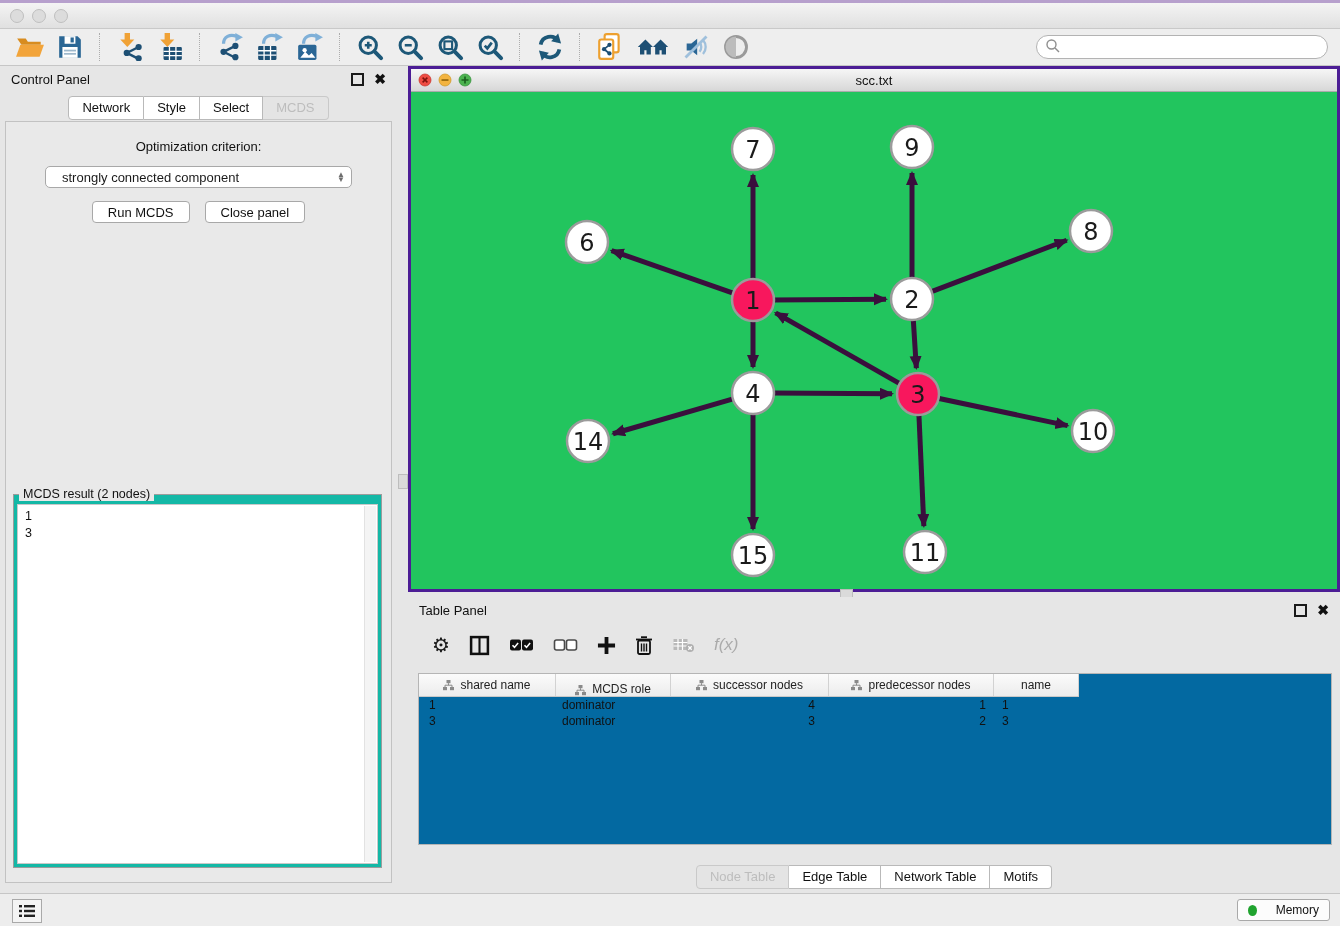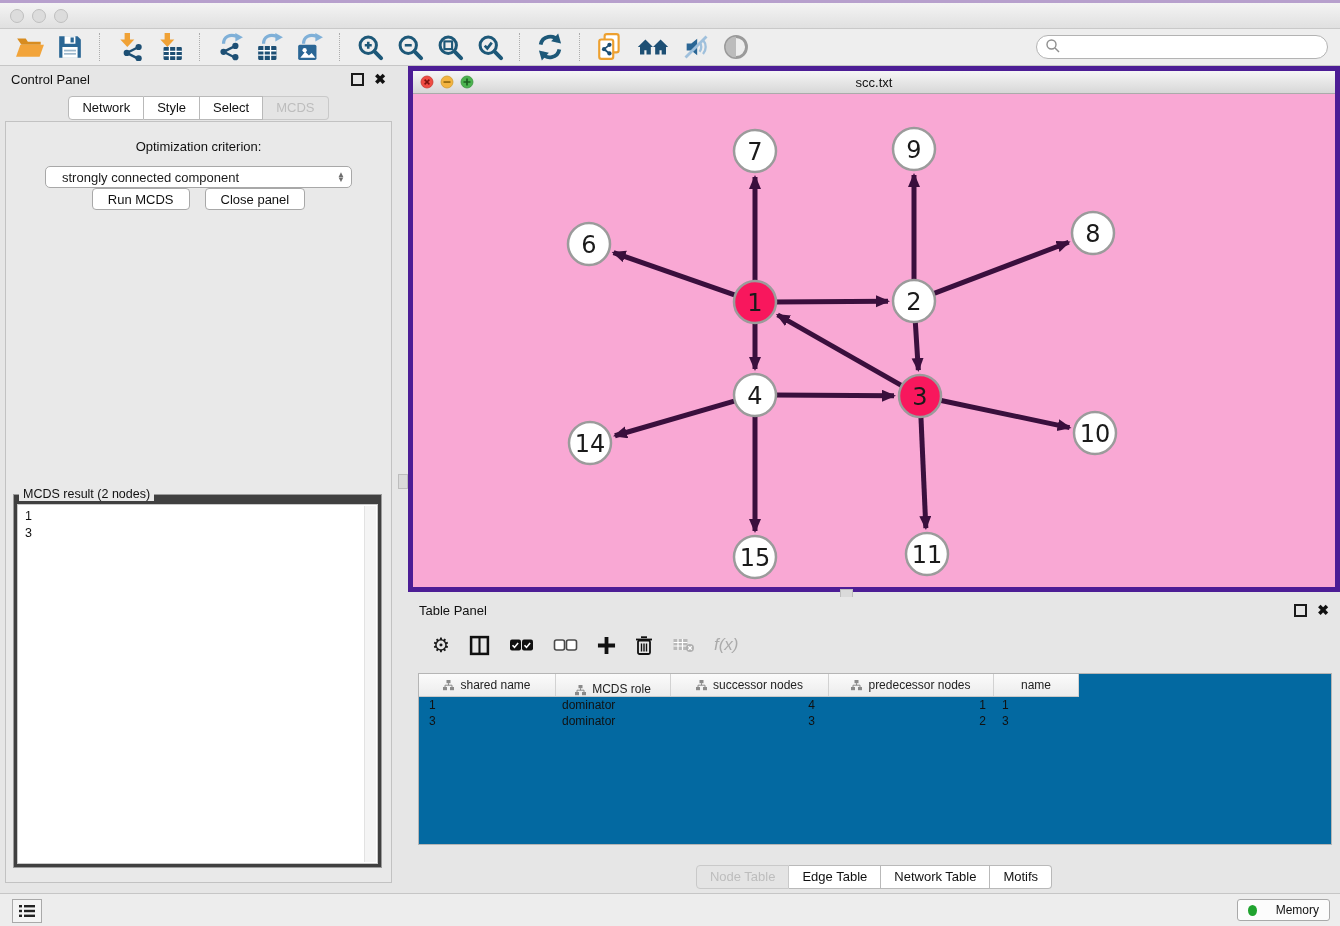--- a/index.html
+++ b/index.html
@@ -29,34 +29,34 @@
   .cp-tabs{position:absolute;top:30px;left:0;right:0;display:flex;justify-content:center;}
   .tab{background:#fff;border:1px solid #b9b9b9;border-left:none;padding:3px 13px 4px;font-size:13px;color:#111;cursor:pointer;white-space:nowrap;}
   .tab.first{border-left:1px solid #b9b9b9;border-radius:4px 0 0 4px;}
   .tab.last{border-radius:0 4px 4px 0;}
   .tab.dim{background:#e4e4e4;color:#bdbdbd;border-color:#c9c9c9;}
   .cp-content{position:absolute;top:55px;left:5px;right:5px;bottom:5px;background:#e9e9e9;border:1px solid #c2c2c2;}
   .opt-label{margin-top:17px;text-align:center;font-size:13px;color:#111;}
   .criterion-select{margin:12px auto 0;width:307px;height:22px;background:#fff;border:1px solid #a8a8a8;border-radius:5px;display:flex;align-items:center;padding:0 4px 0 16px;box-sizing:border-box;cursor:pointer;}
   .criterion-select .sel-text{flex:1;font-size:13px;}
   .stepper{display:flex;flex-direction:column;line-height:5px;color:#6e6e6e;font-size:8px;padding-right:2px;}
-  .cp-buttons{display:flex;justify-content:center;gap:15px;}
+  .cp-buttons{margin-top:13px;display:flex;justify-content:center;gap:15px;}
   .btn{height:22px;background:#fff;border:1px solid #a8a8a8;border-radius:4px;padding:0 15px;font-size:13px;color:#111;display:flex;align-items:center;cursor:pointer;font-family:"Liberation Sans",sans-serif;}
-  .result-box{position:absolute;left:7px;right:9px;top:372px;bottom:14px;border:1px solid #9c9c9c;background:#404040;}
+  .result-box{position:absolute;left:7px;right:9px;top:372px;bottom:14px;border:1px solid #9c9c9c;background:#14b8a6;}
   .result-legend{position:absolute;top:-8px;left:5px;background:#e9e9e9;padding:0 4px;font-size:12.5px;color:#111;}
   .result-inner{position:absolute;left:3px;right:3px;top:9px;bottom:3px;background:#fff;border:1px solid #c9c9c9;}
   .result-scroll{position:absolute;right:1px;top:1px;bottom:1px;width:11px;background:#f4f4f4;border-left:1px solid #e2e2e2;}
   .result-lines{padding:3px 7px;font-size:12.5px;line-height:17px;color:#111;}
 
   
   .v-grip{position:absolute;left:398px;top:474px;width:8px;height:13px;background:#dadada;border:1px solid #bdbdbd;}
   .h-grip{position:absolute;left:840px;top:589px;width:11px;height:7px;background:#dadada;border:1px solid #bdbdbd;}
 
   
-  .net-window{position:absolute;left:408px;top:66px;width:932px;height:526px;background:#f9a8d4;border:5px solid #4c1d95;box-sizing:border-box;text-align:right;}
+  .net-window{position:absolute;left:408px;top:66px;width:932px;height:526px;background:#22c55e;border:3px solid #4c1d95;box-sizing:border-box;text-align:right;}
   .net-titlebar{position:relative;height:22px;background:linear-gradient(#f6f6f6,#d7d7d7);border-bottom:1px solid #ababab;display:flex;align-items:center;justify-content:center;font-size:13px;color:#111;}
   .net-lights{position:absolute;left:7px;top:4px;display:flex;gap:7px;}
   .net-canvas{position:absolute;top:22px;left:0;right:0;bottom:0;}
   #graph-svg{width:100%;height:100%;display:block;}
 
   
   .table-panel{position:absolute;left:408px;top:597px;width:932px;height:268px;background:#e6e6e6;}
   .tp-toolbar{position:absolute;top:28px;left:12px;right:8px;height:40px;display:flex;align-items:center;gap:19px;padding:0 12px;}
   .tp-ic{display:flex;align-items:center;justify-content:center;cursor:pointer;}
   .tp-ic.disabled{cursor:default;}

